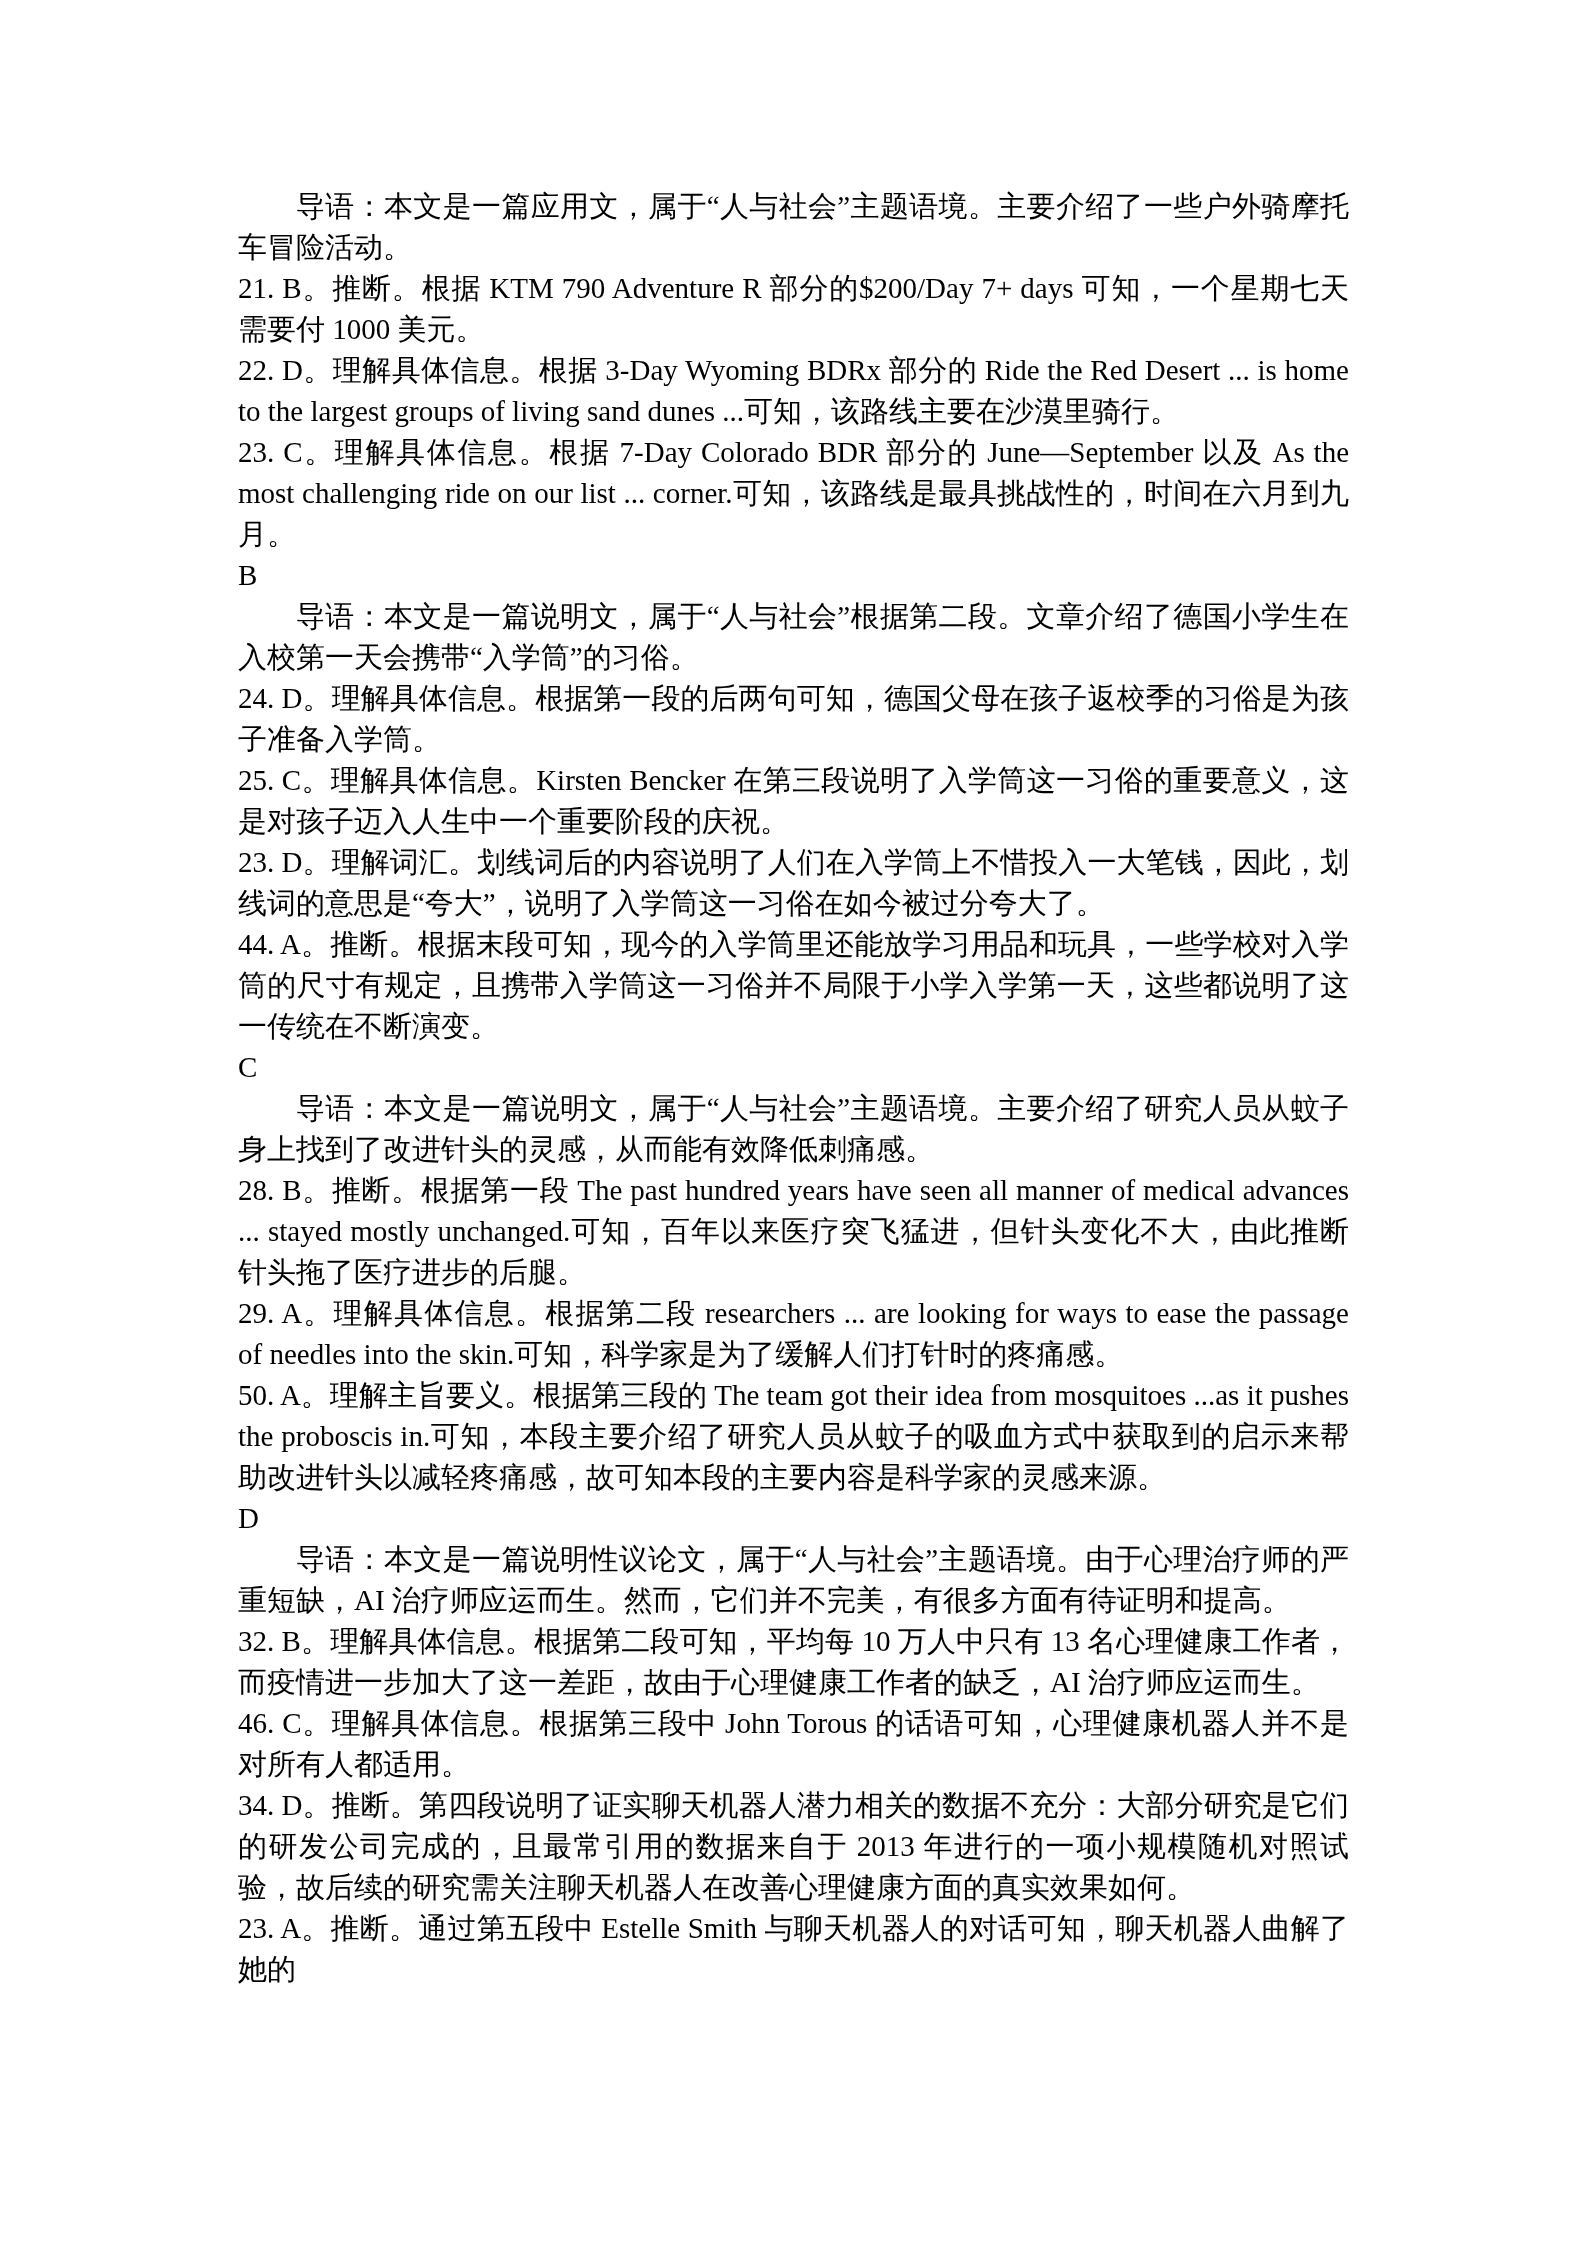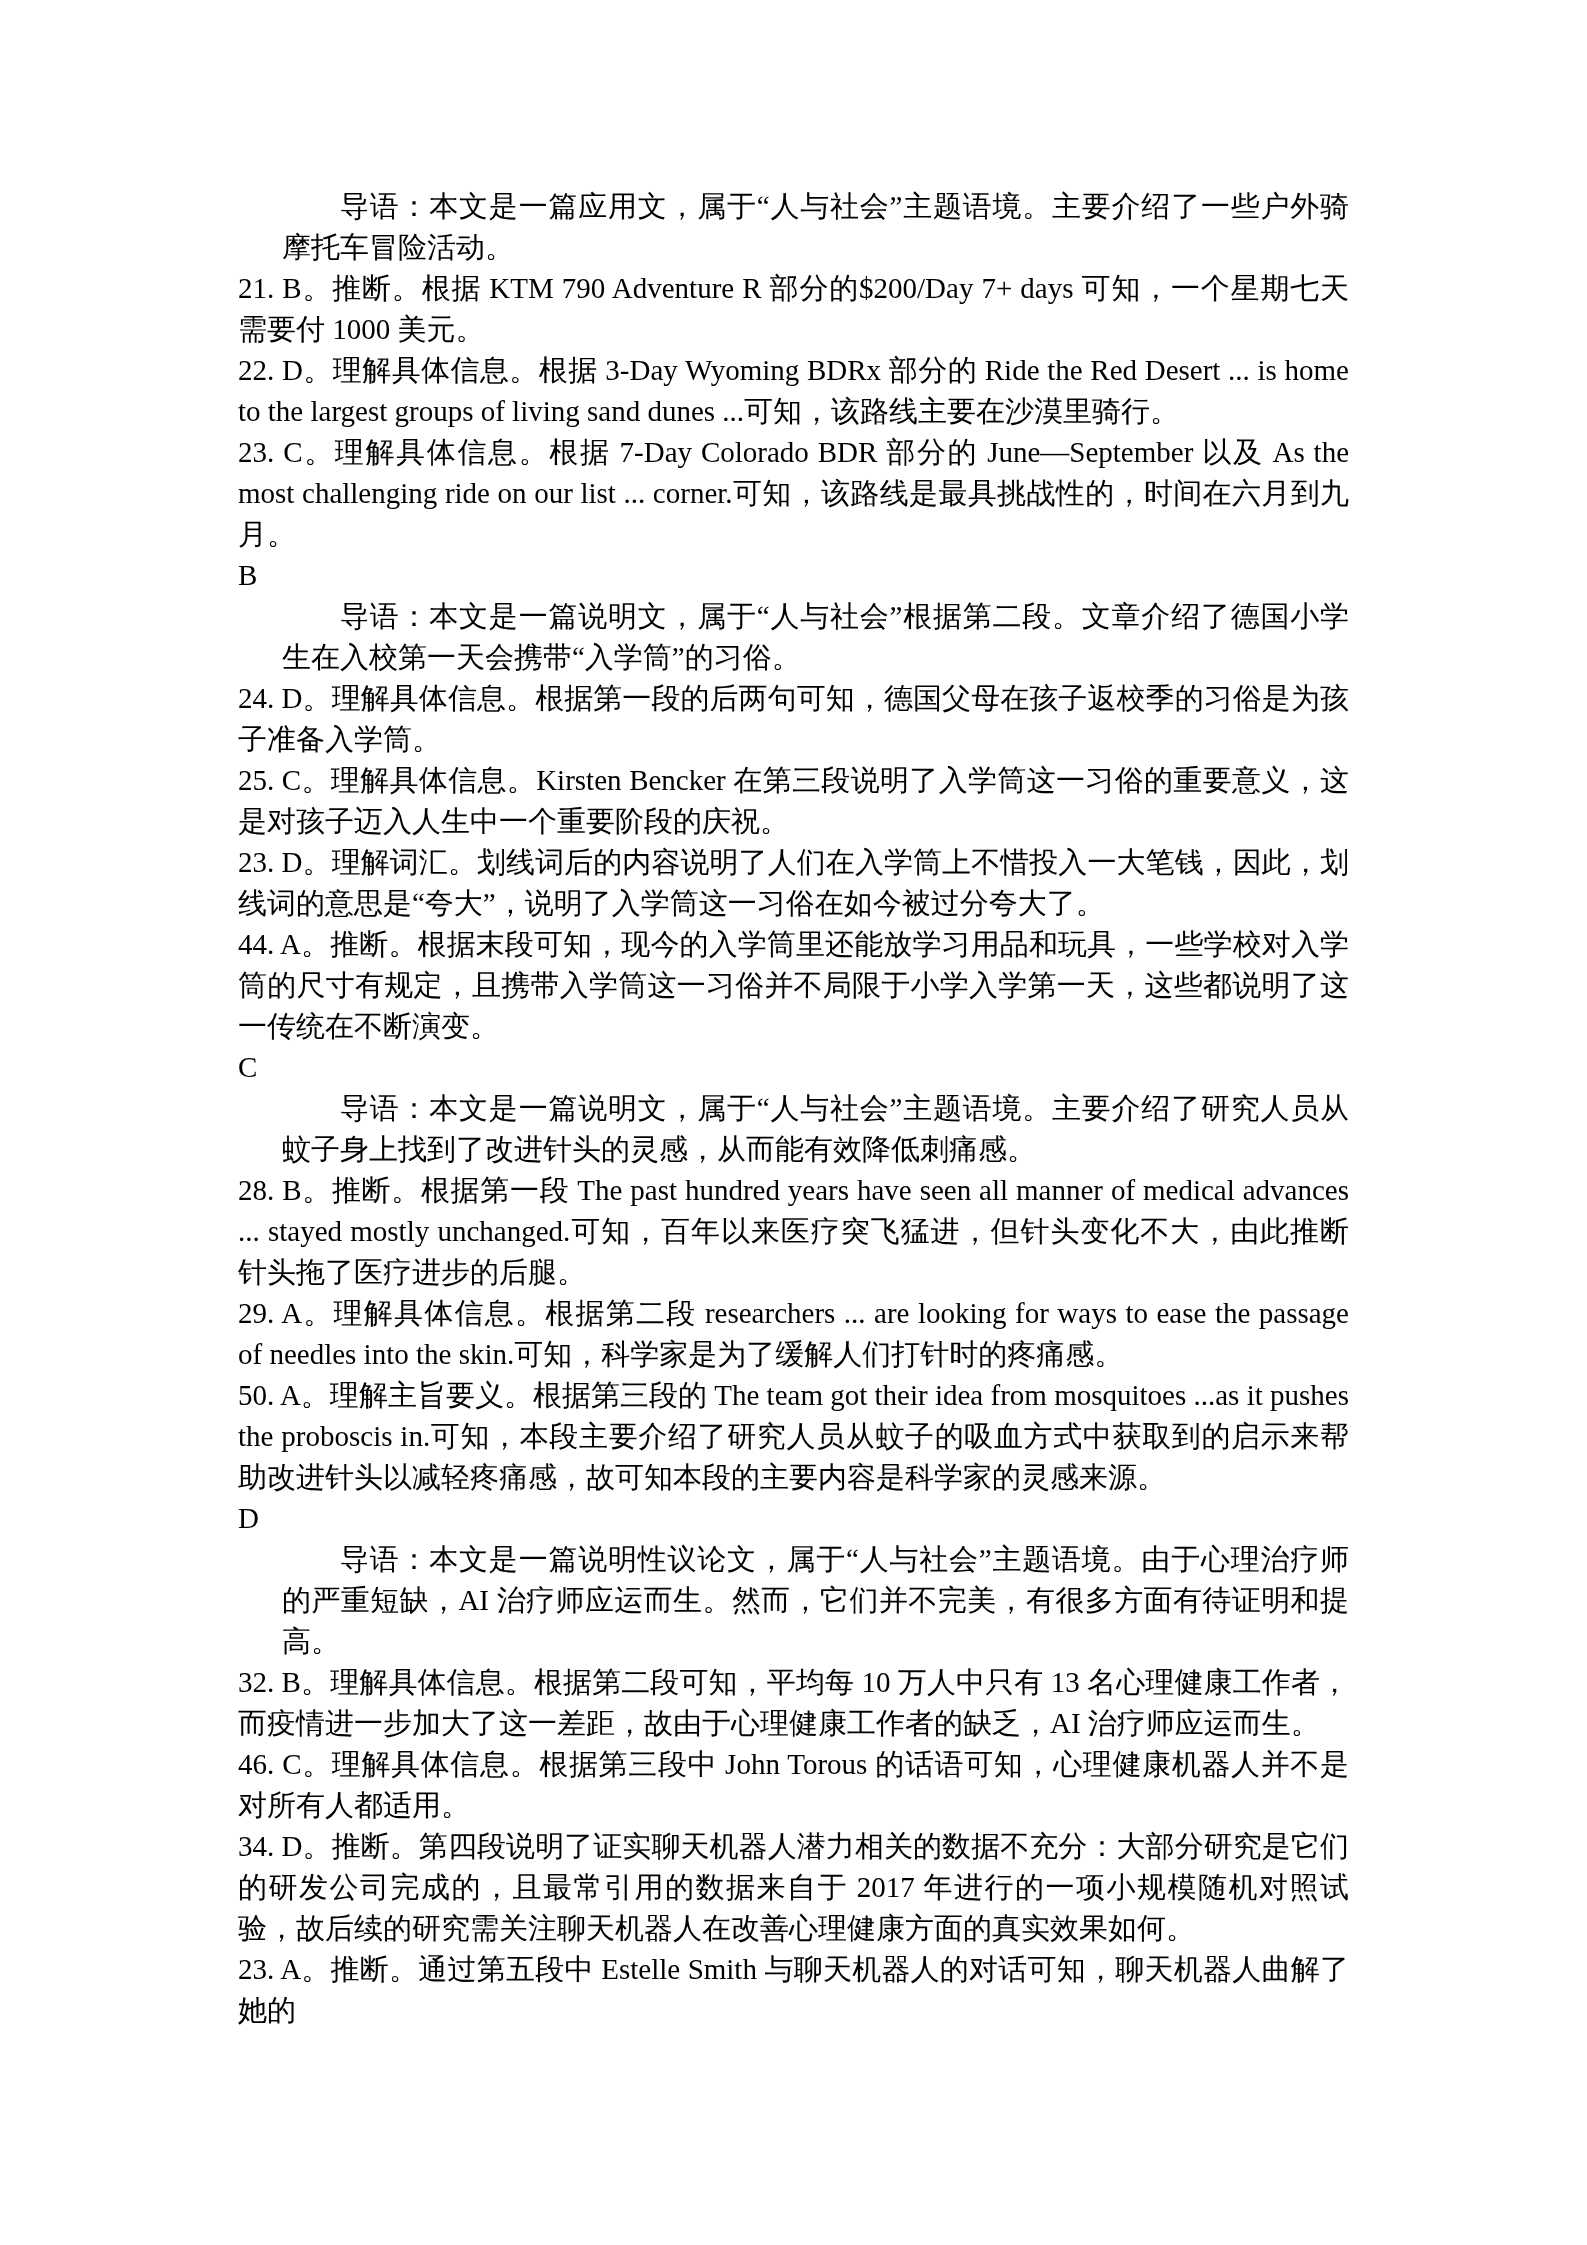--- a/index.html
+++ b/index.html
@@ -25,21 +25,20 @@
     color: #000000;
     text-align: justify;
   }
   .content p {
     margin: 0;
     padding: 0;
     word-break: break-word;
   }
   .content p.intro {
     text-indent: 2em;
-    margin-left: 44px;
   }
   .content p.section {
     text-align: left;
   }
 </style>
 </head>
 <body>
 
 <div class="page">
   <div class="content" id="content">
@@ -55,16 +54,16 @@
       <p class="para answer">44. A。推断。根据末段可知，现今的入学筒里还能放学习用品和玩具，一些学校对入学筒的尺寸有规定，且携带入学筒这一习俗并不局限于小学入学第一天，这些都说明了这一传统在不断演变。</p>
       <p class="para section">C</p>
       <p class="para intro">导语：本文是一篇说明文，属于“人与社会”主题语境。主要介绍了研究人员从蚊子身上找到了改进针头的灵感，从而能有效降低刺痛感。</p>
       <p class="para answer">28. B。推断。根据第一段 The past hundred years have seen all manner of medical advances ... stayed mostly unchanged.可知，百年以来医疗突飞猛进，但针头变化不大，由此推断针头拖了医疗进步的后腿。</p>
       <p class="para answer">29. A。理解具体信息。根据第二段 researchers ... are looking for ways to ease the passage of needles into the skin.可知，科学家是为了缓解人们打针时的疼痛感。</p>
       <p class="para answer">50. A。理解主旨要义。根据第三段的 The team got their idea from mosquitoes ...as it pushes the proboscis in.可知，本段主要介绍了研究人员从蚊子的吸血方式中获取到的启示来帮助改进针头以减轻疼痛感，故可知本段的主要内容是科学家的灵感来源。</p>
       <p class="para section">D</p>
       <p class="para intro">导语：本文是一篇说明性议论文，属于“人与社会”主题语境。由于心理治疗师的严重短缺，AI 治疗师应运而生。然而，它们并不完美，有很多方面有待证明和提高。</p>
       <p class="para answer">32. B。理解具体信息。根据第二段可知，平均每 10 万人中只有 13 名心理健康工作者，而疫情进一步加大了这一差距，故由于心理健康工作者的缺乏，AI 治疗师应运而生。</p>
       <p class="para answer">46. C。理解具体信息。根据第三段中 John Torous 的话语可知，心理健康机器人并不是对所有人都适用。</p>
-      <p class="para answer">34. D。推断。第四段说明了证实聊天机器人潜力相关的数据不充分：大部分研究是它们的研发公司完成的，且最常引用的数据来自于 2017 年进行的一项小规模随机对照试验，故后续的研究需关注聊天机器人在改善心理健康方面的真实效果如何。</p>
+      <p class="para answer">34. D。推断。第四段说明了证实聊天机器人潜力相关的数据不充分：大部分研究是它们的研发公司完成的，且最常引用的数据来自于 2013 年进行的一项小规模随机对照试验，故后续的研究需关注聊天机器人在改善心理健康方面的真实效果如何。</p>
       <p class="para answer">23. A。推断。通过第五段中 Estelle Smith 与聊天机器人的对话可知，聊天机器人曲解了她的</p>
     </div>
 </div>
 
 </body></html>

